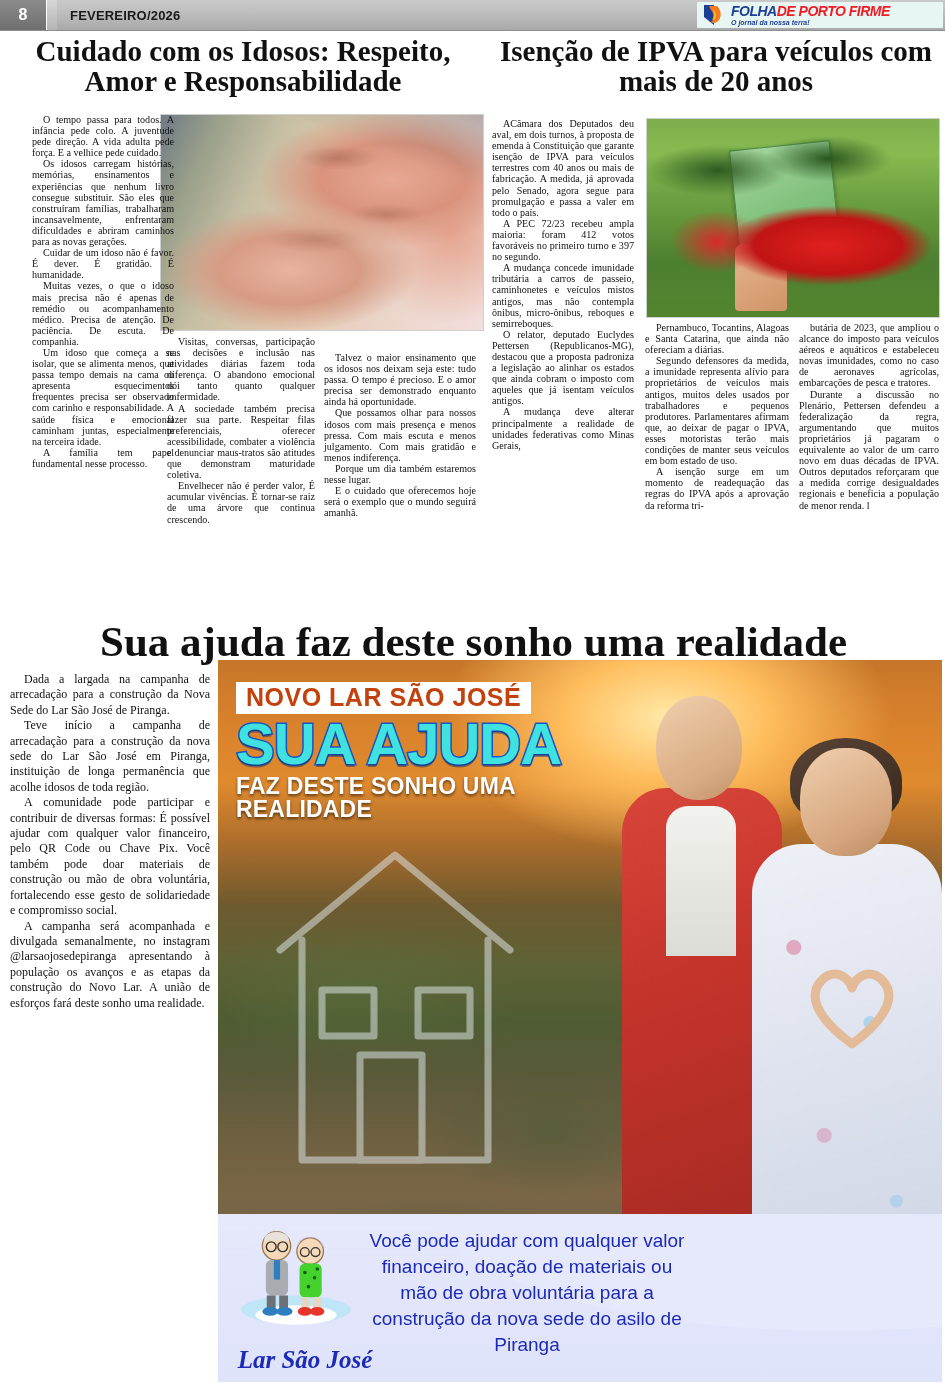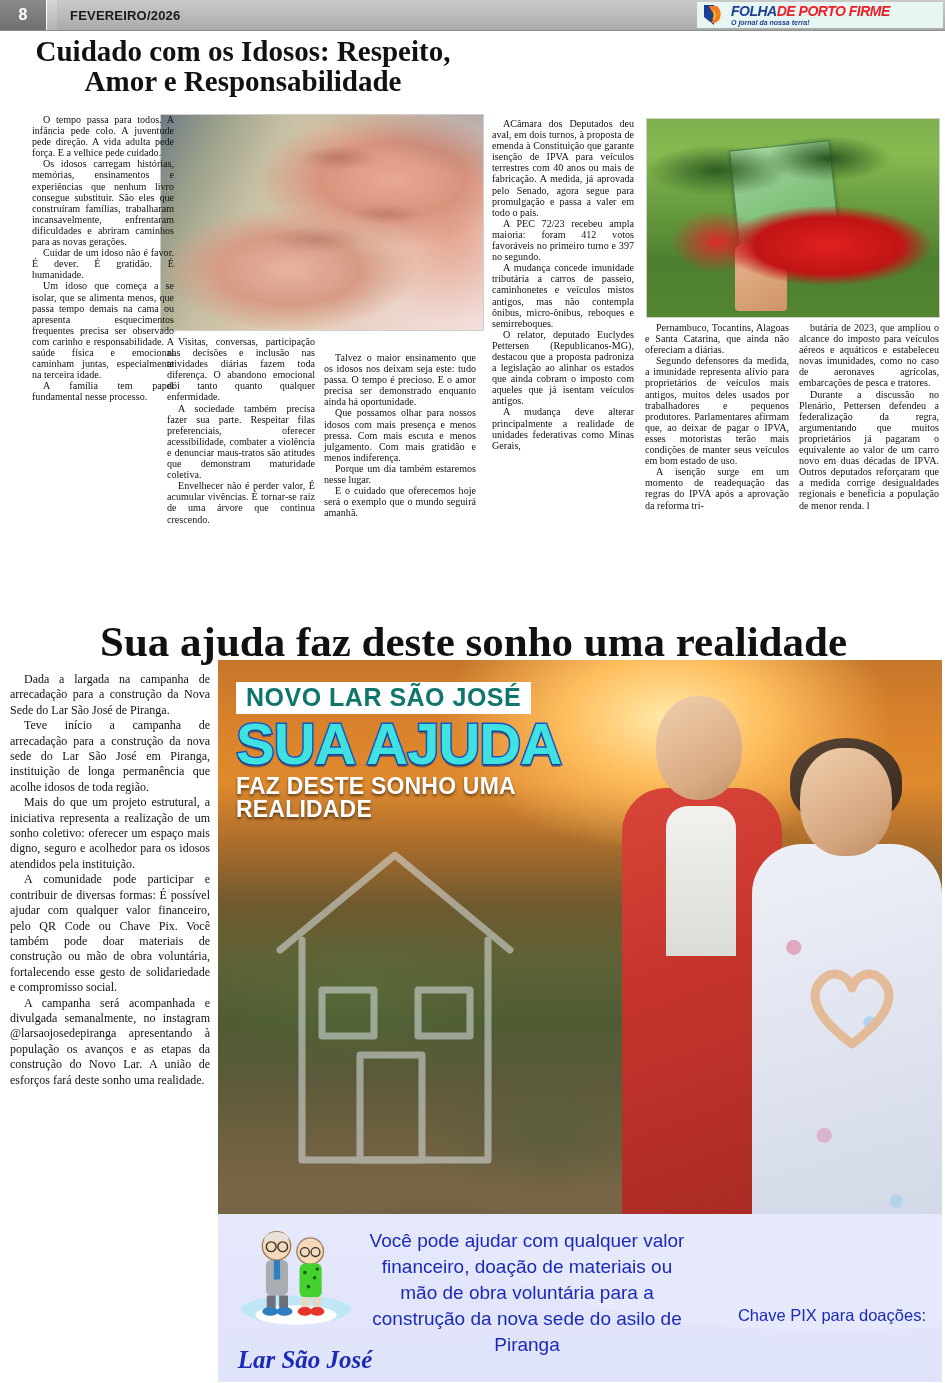--- a/index.html
+++ b/index.html
@@ -162,21 +162,21 @@
       radial-gradient(circle at 38% 62%, rgba(215,120,160,.4) 0 7px, rgba(0,0,0,0) 8px),
       radial-gradient(circle at 76% 76%, rgba(130,200,235,.4) 0 6px, rgba(0,0,0,0) 7px),
       linear-gradient(165deg,#eef0f6 0%,#dfe3ef 45%,#cdd3e4 100%);
   }
   .heart-hands{position:absolute;left:52px;top:210px;width:96px;height:92px;}
 
   .ad-title-wrap{position:absolute;left:18px;top:22px;width:420px;}
   .ad-kicker{
     background:#ffffff;display:inline-block;padding:3px 10px 4px 10px;
     font-family:"Liberation Sans",sans-serif;font-weight:bold;font-size:25px;
-    color:#0f766e;letter-spacing:.5px;line-height:1;
+    color:#c2410c;letter-spacing:.5px;line-height:1;
   }
   .ad-big{
     font-family:"Liberation Sans",sans-serif;font-weight:bold;font-size:58px;line-height:.96;
     color:#3fe2e0;letter-spacing:-1px;margin-top:2px;
     -webkit-text-stroke:3px #1a56c0;paint-order:stroke fill;
     text-shadow:0 3px 0 rgba(10,40,110,.45);
   }
   .ad-sub{
     font-family:"Liberation Sans",sans-serif;font-weight:bold;font-size:23px;color:#ffffff;
     letter-spacing:.2px;margin-top:3px;line-height:1;
@@ -233,32 +233,34 @@
       <div class="logo-text">
         <div class="logo-line1">
           <span class="logo-folha">FOLHA</span><span class="logo-rest">DE PORTO FIRME</span>
         </div>
         <div class="logo-tag">O jornal da nossa terra!</div>
       </div>
     </div>
   </div>
 
   <div class="art-head headline-a">Cuidado com os Idosos: Respeito, Amor e Responsabilidade</div>
+  <div class="art-head headline-b">Isenção de IPVA para veículos com mais de 20 anos</div>
 
   <div class="photo ph-hands" style="left:160px;top:114px;width:322px;height:215px;"></div>
 
   <div class="photo ph-car" style="left:646px;top:118px;width:292px;height:198px;">
     <div class="doc"></div>
     <div class="hand"></div>
   </div>
 
   <div class="col" style="position:absolute;left:12px;top:114px;width:142px;height:498px;margin-left:20px;">
     <p>O tempo passa para todos. A infância pede colo. A juventude pede direção. A vida adulta pede força. E a velhice pede cuidado.</p>
     <p>Os idosos carregam histórias, memórias, ensinamentos e experiências que nenhum livro consegue substituir. São eles que construíram famílias, trabalharam incansavelmente, enfrentaram dificuldades e abriram caminhos para as novas gerações.</p>
     <p>Cuidar de um idoso não é favor. É dever. É gratidão. É humanidade.</p>
+    <p>Muitas vezes, o que o idoso mais precisa não é apenas de remédio ou acompanhamento médico. Precisa de atenção. De paciência. De escuta. De companhia.</p>
     <p>Um idoso que começa a se isolar, que se alimenta menos, que passa tempo demais na cama ou apresenta esquecimentos frequentes precisa ser observado com carinho e responsabilidade. A saúde física e emocional caminham juntas, especialmente na terceira idade.</p>
     <p>A família tem papel fundamental nesse processo.</p>
   </div>
 
   <div class="col" style="position:absolute;left:167px;top:336px;width:148px;height:276px;">
     <p>Visitas, conversas, participação nas decisões e inclusão nas atividades diárias fazem toda diferença. O abandono emocional dói tanto quanto qualquer enfermidade.</p>
     <p>A sociedade também precisa fazer sua parte. Respeitar filas preferenciais, oferecer acessibilidade, combater a violência e denunciar maus-tratos são atitudes que demonstram maturidade coletiva.</p>
     <p>Envelhecer não é perder valor, É acumular vivências. É tornar-se raiz de uma árvore que continua crescendo.</p>
   </div>
 
@@ -286,21 +288,20 @@
   <div class="col" style="position:absolute;left:799px;top:322px;width:140px;height:290px;">
     <p>butária de 2023, que ampliou o alcance do imposto para veículos aéreos e aquáticos e estabeleceu novas imunidades, como no caso de aeronaves agrícolas, embarcações de pesca e tratores.</p>
     <p>Durante a discussão no Plenário, Pettersen defendeu a federalização da regra, argumentando que muitos proprietários já pagaram o equivalente ao valor de um carro novo em duas décadas de IPVA. Outros deputados reforçaram que a medida corrige desigualdades regionais e beneficia a população de menor renda. l</p>
   </div>
 
   <div class="headline-c">Sua ajuda faz deste sonho uma realidade</div>
 
   <div class="col-feature">
     <p>Dada a largada na campanha de arrecadação para a construção da Nova Sede do Lar São José de Piranga.</p>
     <p>Teve início a campanha de arrecadação para a construção da nova sede do Lar São José em Piranga, instituição de longa permanência que acolhe idosos de toda região.</p>
-    <p>Mais do que um projeto estrutural, a iniciativa representa a realização de um sonho coletivo: oferecer um espaço mais digno, seguro e acolhedor para os idosos atendidos pela instituição.</p>
     <p>A comunidade pode participar e contribuir de diversas formas: É possível ajudar com qualquer valor financeiro, pelo QR Code ou Chave Pix. Você também pode doar materiais de construção ou mão de obra voluntária, fortalecendo esse gesto de solidariedade e compromisso social.</p>
     <p>A campanha será acompanhada e divulgada semanalmente, no instagram @larsaojosedepiranga apresentando à população os avanços e as etapas da construção do Novo Lar. A união de esforços fará deste sonho uma realidade.</p>
   </div>
 
   <div class="ad">
     <div class="ad-photo"></div>
 
     <div class="house">
       <svg viewBox="0 0 270 390" aria-hidden="true">
         <g fill="none" stroke="#dfe7ea" stroke-width="7" stroke-linejoin="round" stroke-linecap="round" opacity="0.85">
@@ -371,18 +372,17 @@
             <rect x="89" y="84" width="9" height="14" fill="#e6d7c3"></rect>
             <ellipse cx="80" cy="100" rx="8" ry="5" fill="#e5342a"></ellipse>
             <ellipse cx="94" cy="100" rx="8" ry="5" fill="#e5342a"></ellipse>
           </g>
         </svg>
         <div class="brand-name">Lar São José</div>
       </div>
 
       <div class="band-text">Você pode ajudar com qualquer valor financeiro, doação de materiais ou mão de obra voluntária para a construção da nova sede do asilo de Piranga</div>
 
-      <div class="pix-label">Chave PIX para doações:</div>
 
     </div>
   </div>
 
 </div>
 
 </body></html>

